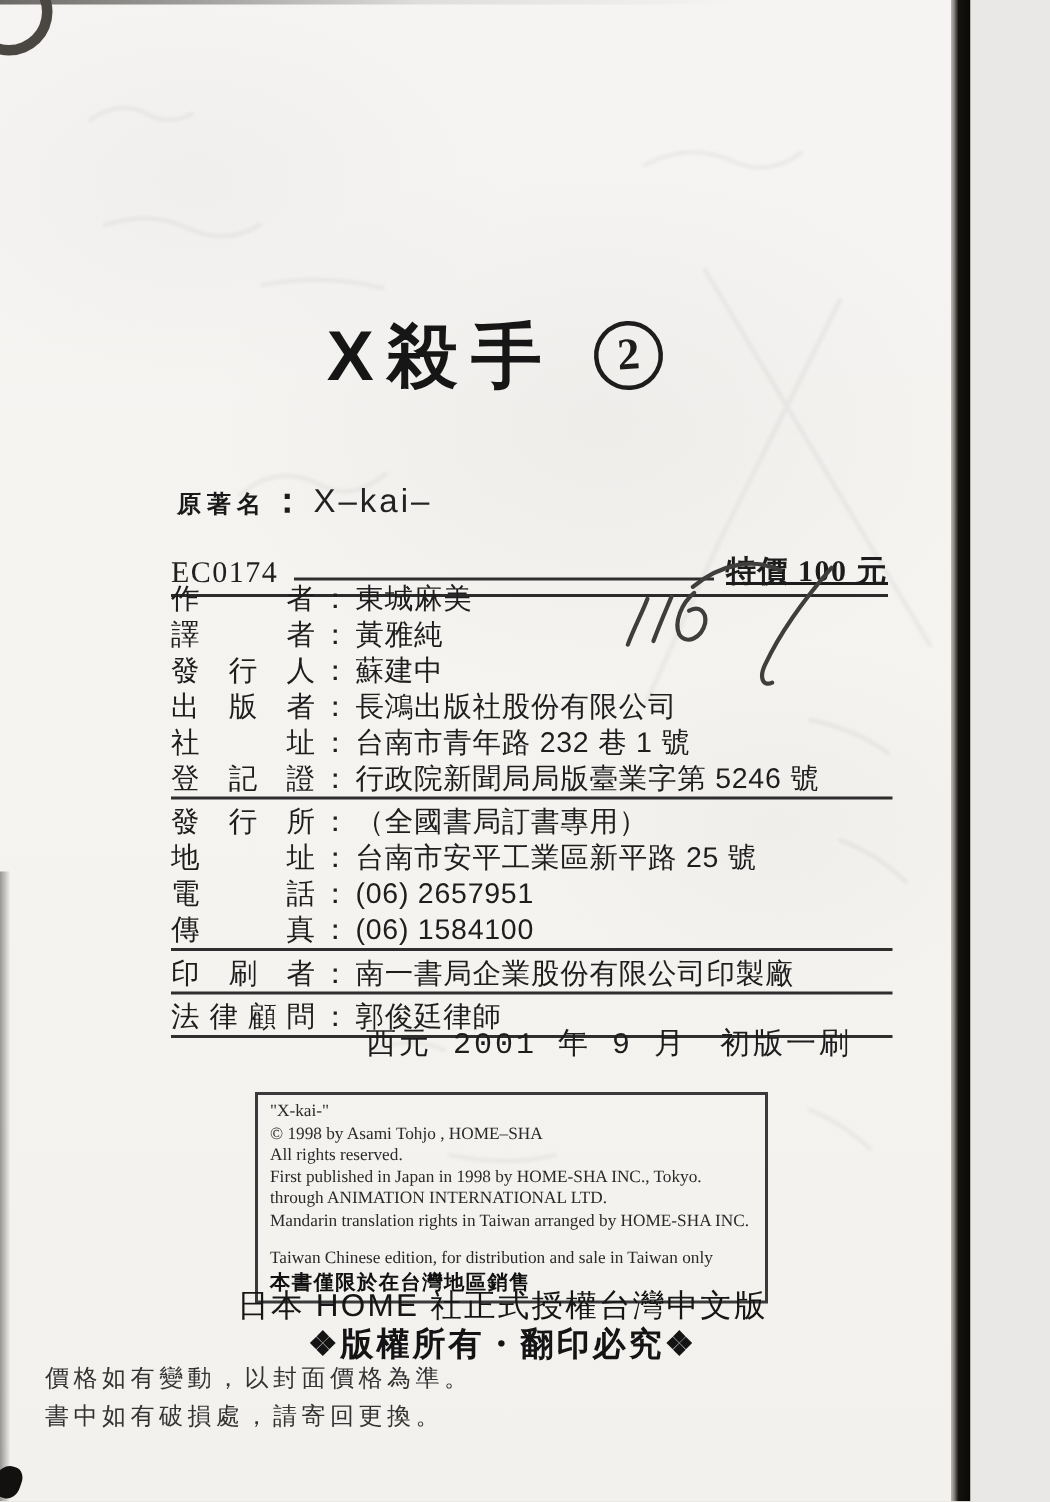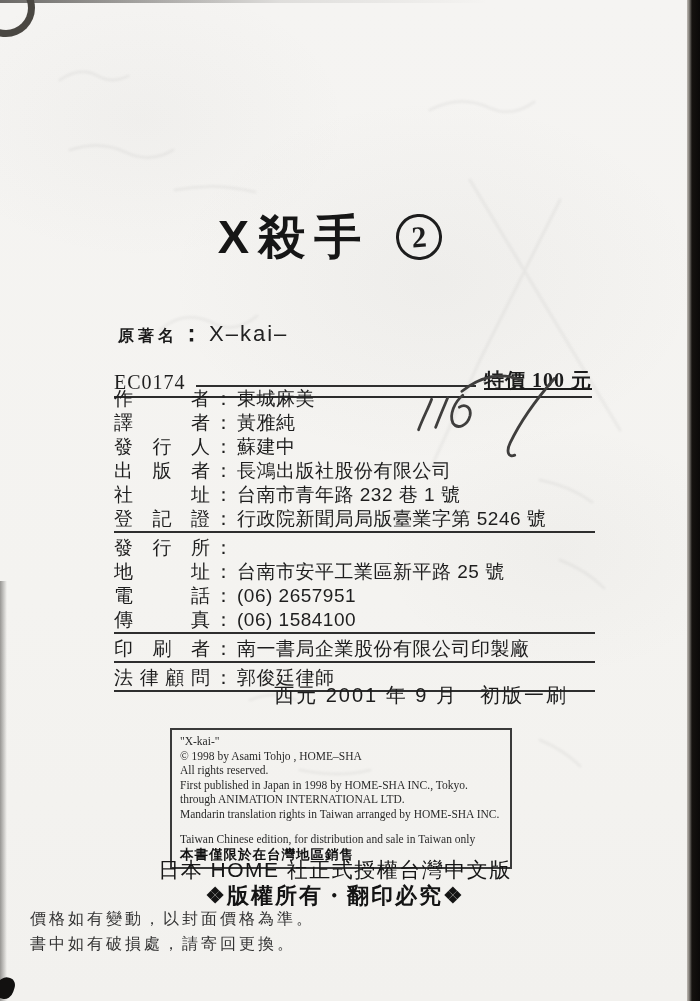--- a/index.html
+++ b/index.html
@@ -3,21 +3,21 @@
 <meta charset="utf-8">
 <style>
   html,body{margin:0;padding:0;}
   body{
     width:700px;height:1001px;overflow:hidden;
     background:#e9e8e6;
     font-family:"Liberation Sans", sans-serif;
     -webkit-font-smoothing:antialiased;
   }
   .page{
-    position:relative;width:700px;height:1001px;overflow:hidden;
+    position:relative;width:647px;height:1001px;overflow:hidden;
     background:
       radial-gradient(380px 260px at 62% 28%, rgba(120,120,118,0.05), rgba(0,0,0,0) 70%),
       radial-gradient(300px 200px at 20% 12%, rgba(120,120,118,0.04), rgba(0,0,0,0) 70%),
       radial-gradient(260px 180px at 80% 55%, rgba(120,120,118,0.04), rgba(0,0,0,0) 70%),
       linear-gradient(180deg,#f5f4f2 0%,#f4f3f0 60%,#f2f1ee 100%);
     color:#1c1c1c;
   }
   
   .edge-right{position:absolute;top:0;right:0;width:13px;height:1001px;
     background:linear-gradient(90deg,#bdb8b2 0,#8a8680 2px,#15120f 5px,#0b0908 100%);}
@@ -56,21 +56,21 @@
   
   .info{position:absolute;left:114px;top:386px;width:478px;}
   .irow{display:flex;align-items:baseline;height:24px;font-size:19px;color:#1e1e1e;}
   .irow .lbl{display:inline-block;width:96px;text-align:justify;text-align-last:justify;
     letter-spacing:0;font-weight:400;}
   .irow .cln{margin:0 4px 0 4px;}
   .irow .val{letter-spacing:.5px;white-space:nowrap;}
   .rule{border-bottom:2px solid #2e2e2e;margin:1px 0 2px 0;width:481px;}
 
   .edition{position:absolute;left:114px;top:682px;width:478px;text-align:right;
-    padding-right:24px;box-sizing:border-box;font-size:20px;letter-spacing:2px;color:#1d1d1d;}
+    padding-right:24px;box-sizing:border-box;font-size:20px;letter-spacing:2px;color:#1d1d1d;font-family:Liberation Mono, monospace;}
 
   
   .cbox{position:absolute;left:170px;top:728px;width:342px;box-sizing:border-box;
     border:2px solid #3a3a3a;padding:4px 8px 5px 8px;
     font-family:"Liberation Serif",serif;font-size:11.5px;line-height:14.5px;color:#2a2a2a;}
   .cbox .sp{height:11px;}
   .cbox .cjk{font-family:"Liberation Sans",sans-serif;font-size:13.5px;font-weight:700;
     letter-spacing:1px;color:#111;margin-top:1px;}
 
   
@@ -168,20 +168,21 @@
     </div>
     <div class="irow">
       <span class="lbl">登記證</span>
       <span class="cln">：</span>
       <span class="val">行政院新聞局局版臺業字第 5246 號</span>
     </div>
     <div class="rule"></div>
     <div class="irow">
       <span class="lbl">發行所</span>
       <span class="cln">：</span>
+      <span class="val">（全國書局訂書專用）</span>
     </div>
     <div class="irow">
       <span class="lbl">地址</span>
       <span class="cln">：</span>
       <span class="val">台南市安平工業區新平路 25 號</span>
     </div>
     <div class="irow">
       <span class="lbl">電話</span>
       <span class="cln">：</span>
       <span class="val">(06) 2657951</span>

